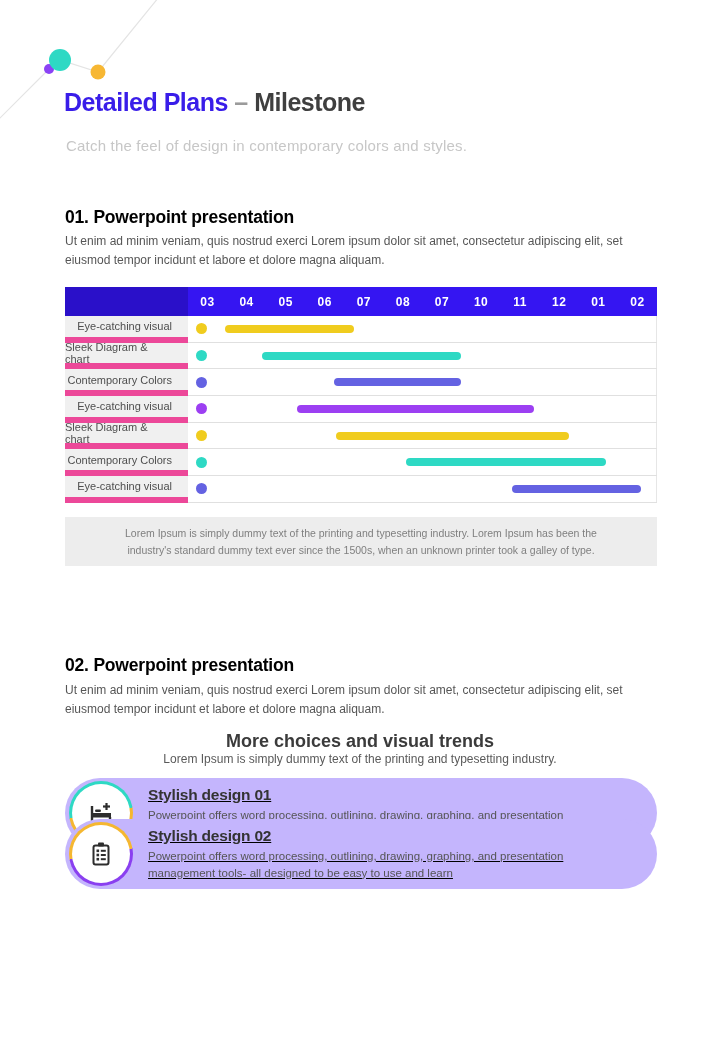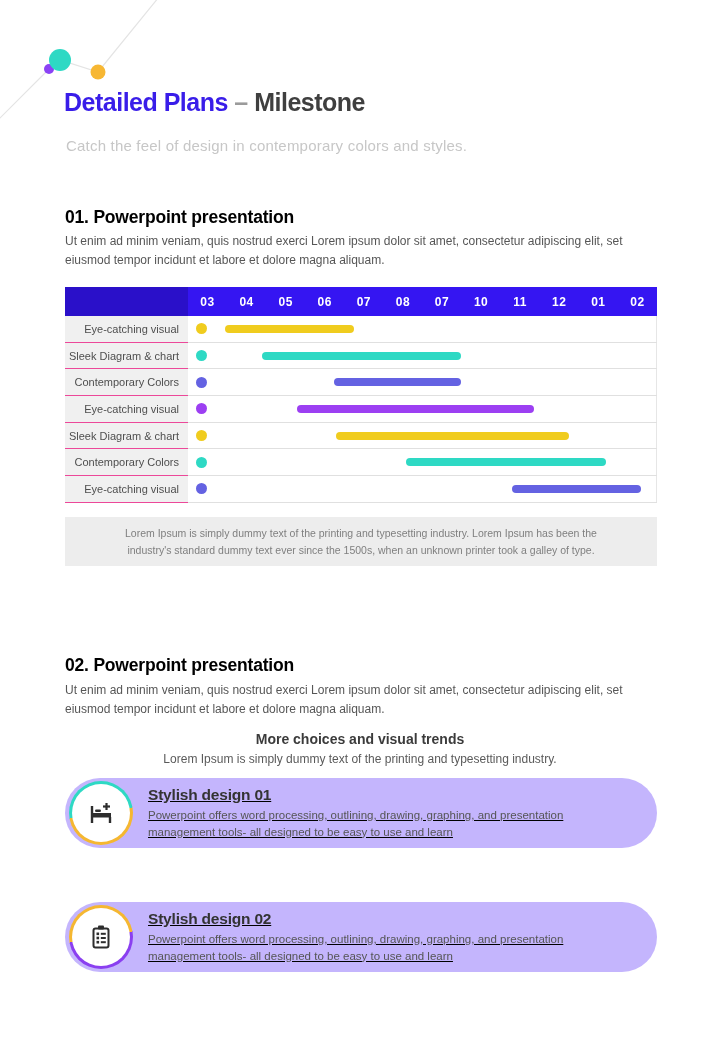--- a/index.html
+++ b/index.html
@@ -21,37 +21,37 @@
   .section-body { position:absolute; left:65px; width:592px; font-size:12px; color:#565656; line-height:1.55; }
 
   
   .gantt { position:absolute; left:65px; top:287px; width:592px; }
   .g-header { display:flex; height:29px; }
   .g-header-label { width:123px; background:#2a10c9; }
   .g-header-months { flex:1; background:#3515f2; display:flex; }
   .g-month { flex:1; color:#ffffff; font-size:12px; font-weight:bold; display:flex; align-items:center; justify-content:center; letter-spacing:0.5px; }
   .g-row { display:flex; height:26.7px; border-bottom:1px solid #e0e0e0; }
   .g-row-label { width:123px; background:#f0f0f0; font-size:11px; color:#4e4e4e;
-                 display:flex; align-items:center; justify-content:flex-end; padding-right:9px; border-bottom:1px solid #ec4899; margin-bottom:-1px; }
+                 display:flex; align-items:center; justify-content:flex-end; padding-right:16px; border-bottom:6px solid #ec4899; margin-bottom:-1px; }
   .g-row-chart { flex:1; position:relative; border-right:1px solid #e6e6e6; }
   .g-dot { position:absolute; left:8px; top:50%; width:11px; height:11px; margin-top:-5.5px; border-radius:50%; }
   .g-track { position:absolute; left:26px; right:0; top:0; bottom:0; }
   .g-bar { position:absolute; top:50%; height:8px; margin-top:-4px; border-radius:4px; }
 
   .note-box { position:absolute; left:65px; top:517px; width:592px; height:49px; background:#ededed;
               display:flex; align-items:center; justify-content:center; padding:0 58px; }
   .note-box p { font-size:10.5px; color:#7f7f7f; text-align:center; line-height:1.6; }
 
-  .center-heading { position:absolute; left:0; top:731px; width:720px; text-align:center; font-size:14px; font-weight:bold; color:#3b3b3b; }
+  .center-heading { position:absolute; left:0; top:731px; width:720px; text-align:center; font-size:18px; font-weight:bold; color:#3b3b3b; }
   .center-sub { position:absolute; left:0; top:752px; width:720px; text-align:center; font-size:12px; color:#5a5a5a; }
 
   .card { position:absolute; left:65px; width:592px; height:70px; background:#c4b5fd; border-radius:35px;
           display:flex; align-items:center;text-decoration:underline; }
   .card-1 { top:778px; }
-  .card-2 { top:902px; }
+  .card-2 { top:819px; }
   .ring { width:64px; height:64px; border-radius:50%; margin-left:4px; flex:0 0 auto;
           display:flex; align-items:center; justify-content:center; }
   .ring-inner { width:58px; height:58px; border-radius:50%; background:#ffffff; display:flex; align-items:center; justify-content:center; }
   .card-text { margin-left:15px; padding-right:30px; }
   .card-title { font-size:15.5px; font-weight:bold; color:#333333; letter-spacing:-0.2px; margin-bottom:3px; }
   .card-body { font-size:11.5px; color:#555555; line-height:1.45; }
 </style>
 </head>
 <body>
 

